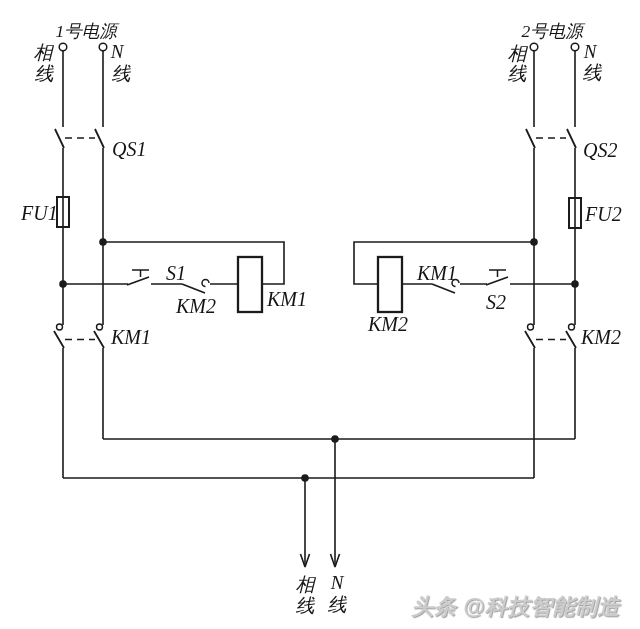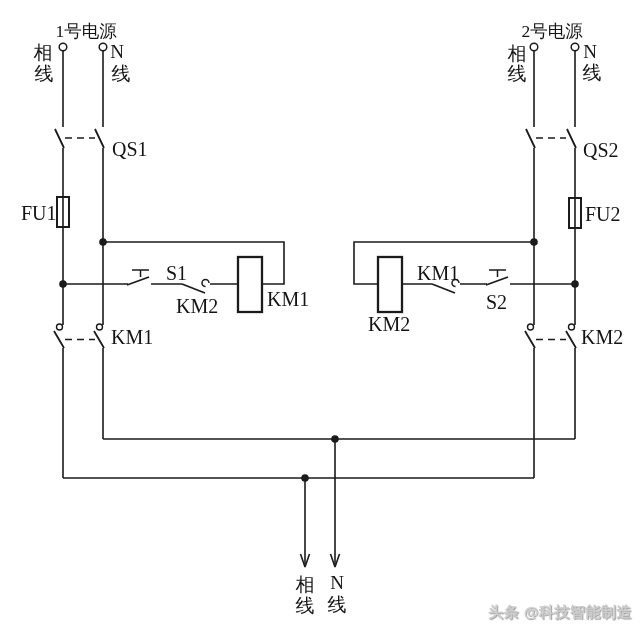--- a/index.html
+++ b/index.html
@@ -1,34 +1,34 @@
 <!DOCTYPE html>
 <html style="--line: #1b1b1b; --wm: #cccccc; --bg: #ffffff;"><head>
 <meta charset="utf-8">
 <style>
   :root{ --line:#1b1b1b; --wm:#cccccc; --bg:#ffffff; }
   html,body{margin:0;padding:0;background:#fff;}
   .canvas{position:relative;width:640px;height:629px;background:var(--bg);overflow:hidden;
-          font-family:"Liberation Serif","DejaVu Serif",serif;}
+          font-family:"Liberation Serif","DejaVu Serif",serif;font-style:italic;}
   svg{position:absolute;left:0;top:0;}
   .wire{fill:none;stroke:var(--line);stroke-width:1.6;}
   .blade{fill:none;stroke:var(--line);stroke-width:1.8;}
   .dashed{fill:none;stroke:var(--line);stroke-width:1.6;stroke-dasharray:7 5;}
   .sym{fill:none;stroke:var(--line);stroke-width:2.3;}
   .fuse{fill:none;stroke:var(--line);stroke-width:2;}
   .hook{fill:none;stroke:var(--line);stroke-width:1.5;}
   .dot{fill:var(--line);stroke:none;}
   .term{fill:#fff;stroke:var(--line);stroke-width:1.5;}
   .ccircle{fill:none;stroke:var(--line);stroke-width:1.4;}
   .lbl{font-family:"Liberation Serif","DejaVu Serif",serif;font-size:20px;fill:#141414;}
   .cn{font-size:19px;}
   .title{font-size:17.5px;}
   .mid{text-anchor:middle;}
-  .watermark{position:absolute;right:8px;bottom:7px;font-family:"Liberation Sans","DejaVu Sans",sans-serif;
-             font-size:15px;font-weight:bold;color:var(--wm);
+  .watermark{position:absolute;right:20px;bottom:7px;font-family:"Liberation Sans","DejaVu Sans",sans-serif;
+             font-size:22px;font-weight:bold;color:var(--wm);
              text-shadow:1px 1px 1px #9f9f9f,-1px -1px 0 #ffffff;letter-spacing:.5px;}
 </style>
 </head>
 <body>
 
 <div class="canvas">
 <svg width="640" height="629" viewBox="0 0 640 629">
 
   <g>
     <path class="wire" d="

